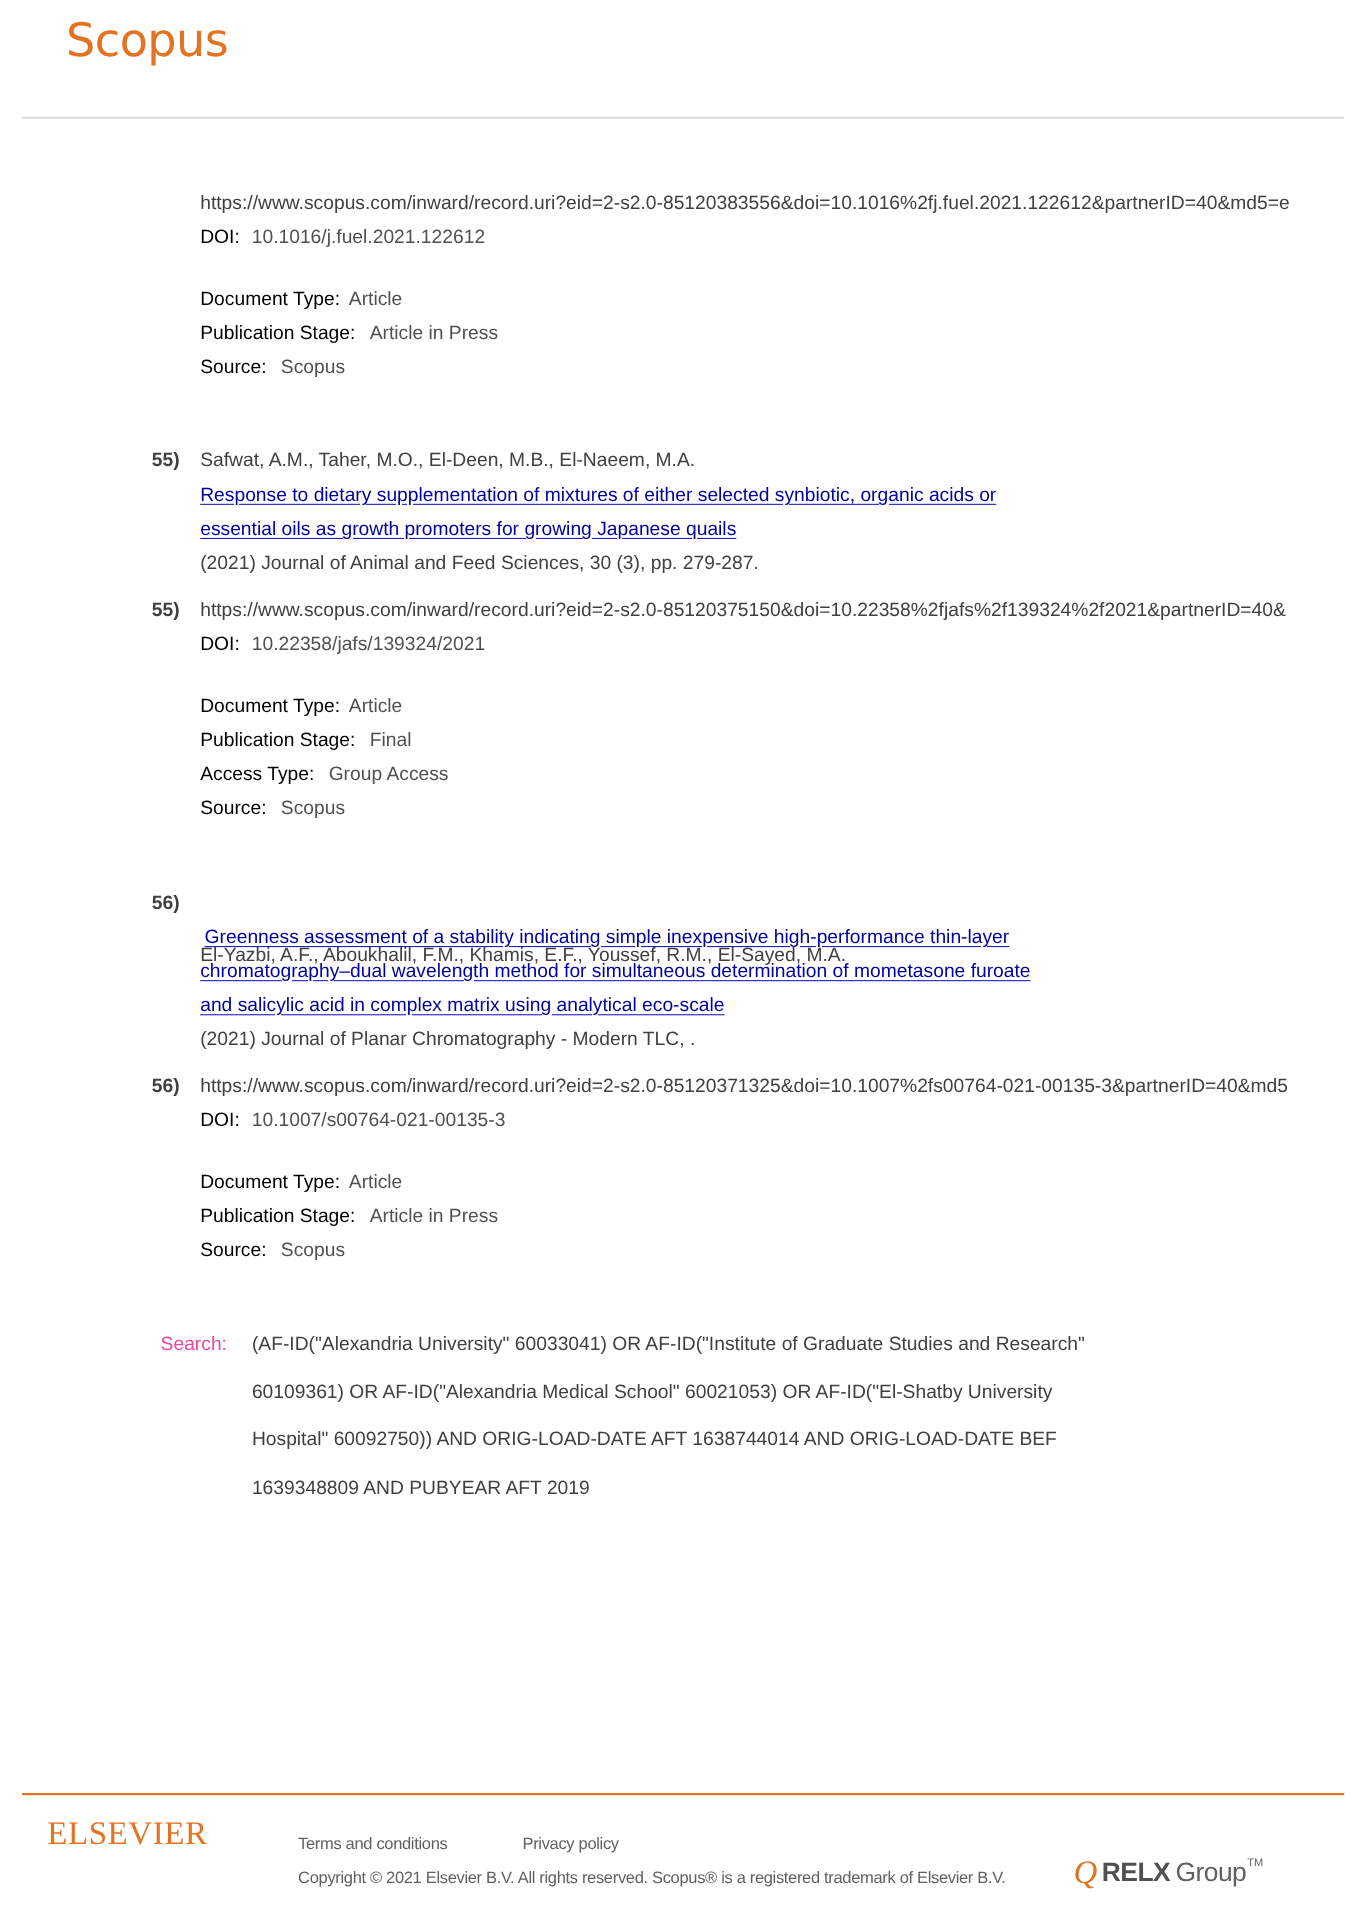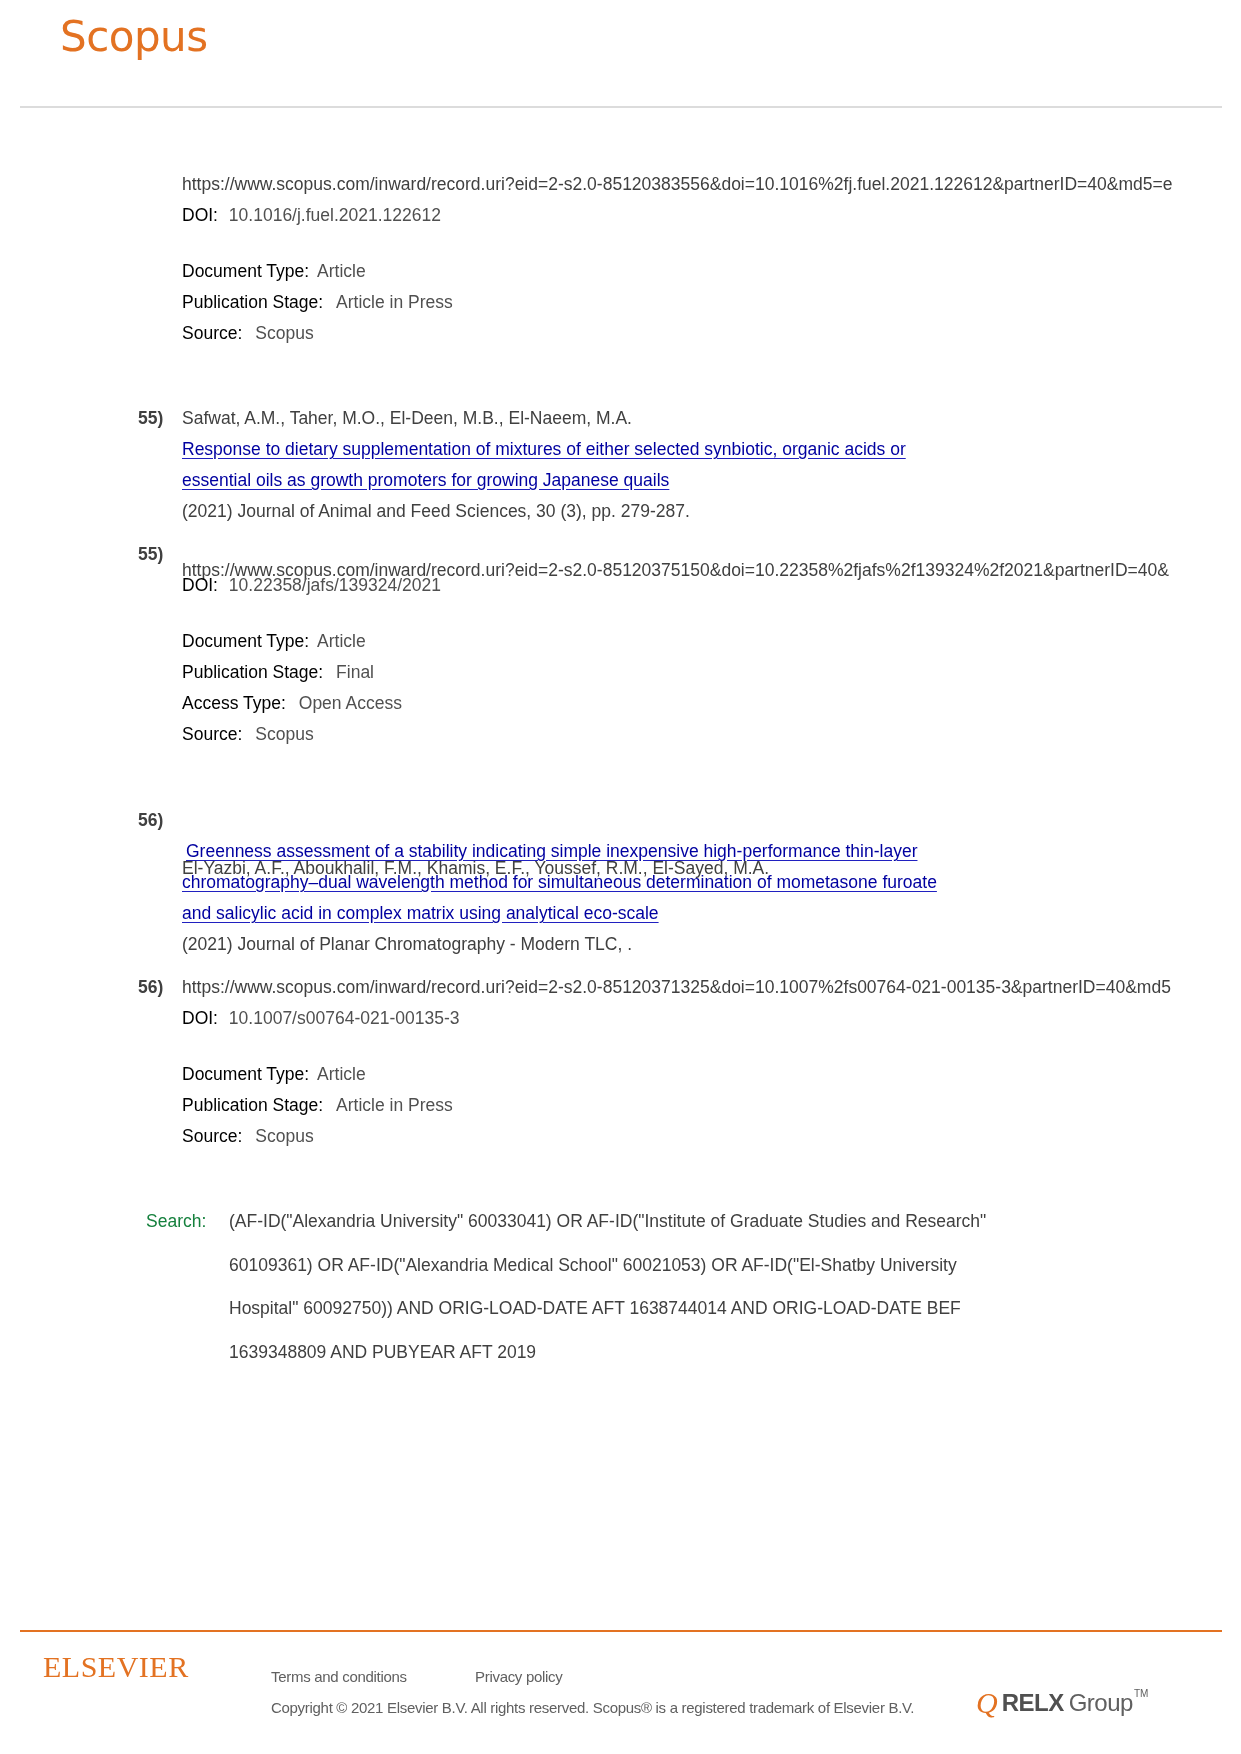--- a/index.html
+++ b/index.html
@@ -63,21 +63,21 @@
     }
     .url {
       color: #404040;
     }
     .search-label {
       position: absolute;
       left: 146px;
       top: 1210px;
       font-size: 17.5px;
       line-height: 22px;
-      color: #15803d;
+      color: #ec4899;
     }
     .search-line {
       position: absolute;
       left: 229px;
       font-size: 17.5px;
       line-height: 22px;
       color: #404040;
       white-space: nowrap;
     }
     .bottom-rule {
@@ -173,33 +173,33 @@
   <span class="label">Source:</span><span class="value" style="margin-left:13px">Scopus</span>
 </div>
 
 <div class="num" style="top:407px;">55)</div>
 <div class="line" style="left:182px; top:407px;">Safwat, A.M., Taher, M.O., El-Deen, M.B., El-Naeem, M.A.</div>
 <div class="line title-link" style="left:182px; top:438px;">Response to dietary supplementation of mixtures of either selected synbiotic, organic acids or</div>
 <div class="line title-link" style="left:182px; top:469px;">essential oils as growth promoters for growing Japanese quails</div>
 <div class="line" style="left:182px; top:500px;">(2021) Journal of Animal and Feed Sciences, 30 (3), pp. 279-287.</div>
 
 <div class="num" style="top:543px;">55)</div>
-<div class="line url" style="left:182px; top:543px;margin-top:16px;">https://www.scopus.com/inward/record.uri?eid=2-s2.0-85120375150&amp;doi=10.22358%2fjafs%2f139324%2f2021&amp;partnerID=40&amp;</div>
+<div class="line url" style="left:182px; top:543px;">https://www.scopus.com/inward/record.uri?eid=2-s2.0-85120375150&amp;doi=10.22358%2fjafs%2f139324%2f2021&amp;partnerID=40&amp;</div>
 <div class="line" style="left:182px; top:574px;">
   <span class="label">DOI:</span>
   <span class="value" style="margin-left:6px">10.22358/jafs/139324/2021</span>
 </div>
 <div class="line" style="left:182px; top:630px;">
   <span class="label">Document Type:</span><span class="value">Article</span>
 </div>
 <div class="line" style="left:182px; top:661px;">
   <span class="label">Publication Stage:</span><span class="value" style="margin-left:13px">Final</span>
 </div>
 <div class="line" style="left:182px; top:692px;">
-  <span class="label">Access Type:</span><span class="value" style="margin-left:13px">Open Access</span>
+  <span class="label">Access Type:</span><span class="value" style="margin-left:13px">Group Access</span>
 </div>
 <div class="line" style="left:182px; top:723px;">
   <span class="label">Source:</span><span class="value" style="margin-left:13px">Scopus</span>
 </div>
 
 <div class="num" style="top:809px;">56)</div>
 <div class="line" style="left:182px; top:857px;">El-Yazbi, A.F., Aboukhalil, F.M., Khamis, E.F., Youssef, R.M., El-Sayed, M.A.</div>
 <div class="line title-link" style="left:186px; top:840px;">Greenness assessment of a stability indicating simple inexpensive high-performance thin-layer</div>
 <div class="line title-link" style="left:182px; top:871px;">chromatography–dual wavelength method for simultaneous determination of mometasone furoate</div>
 <div class="line title-link" style="left:182px; top:902px;">and salicylic acid in complex matrix using analytical eco-scale</div>

